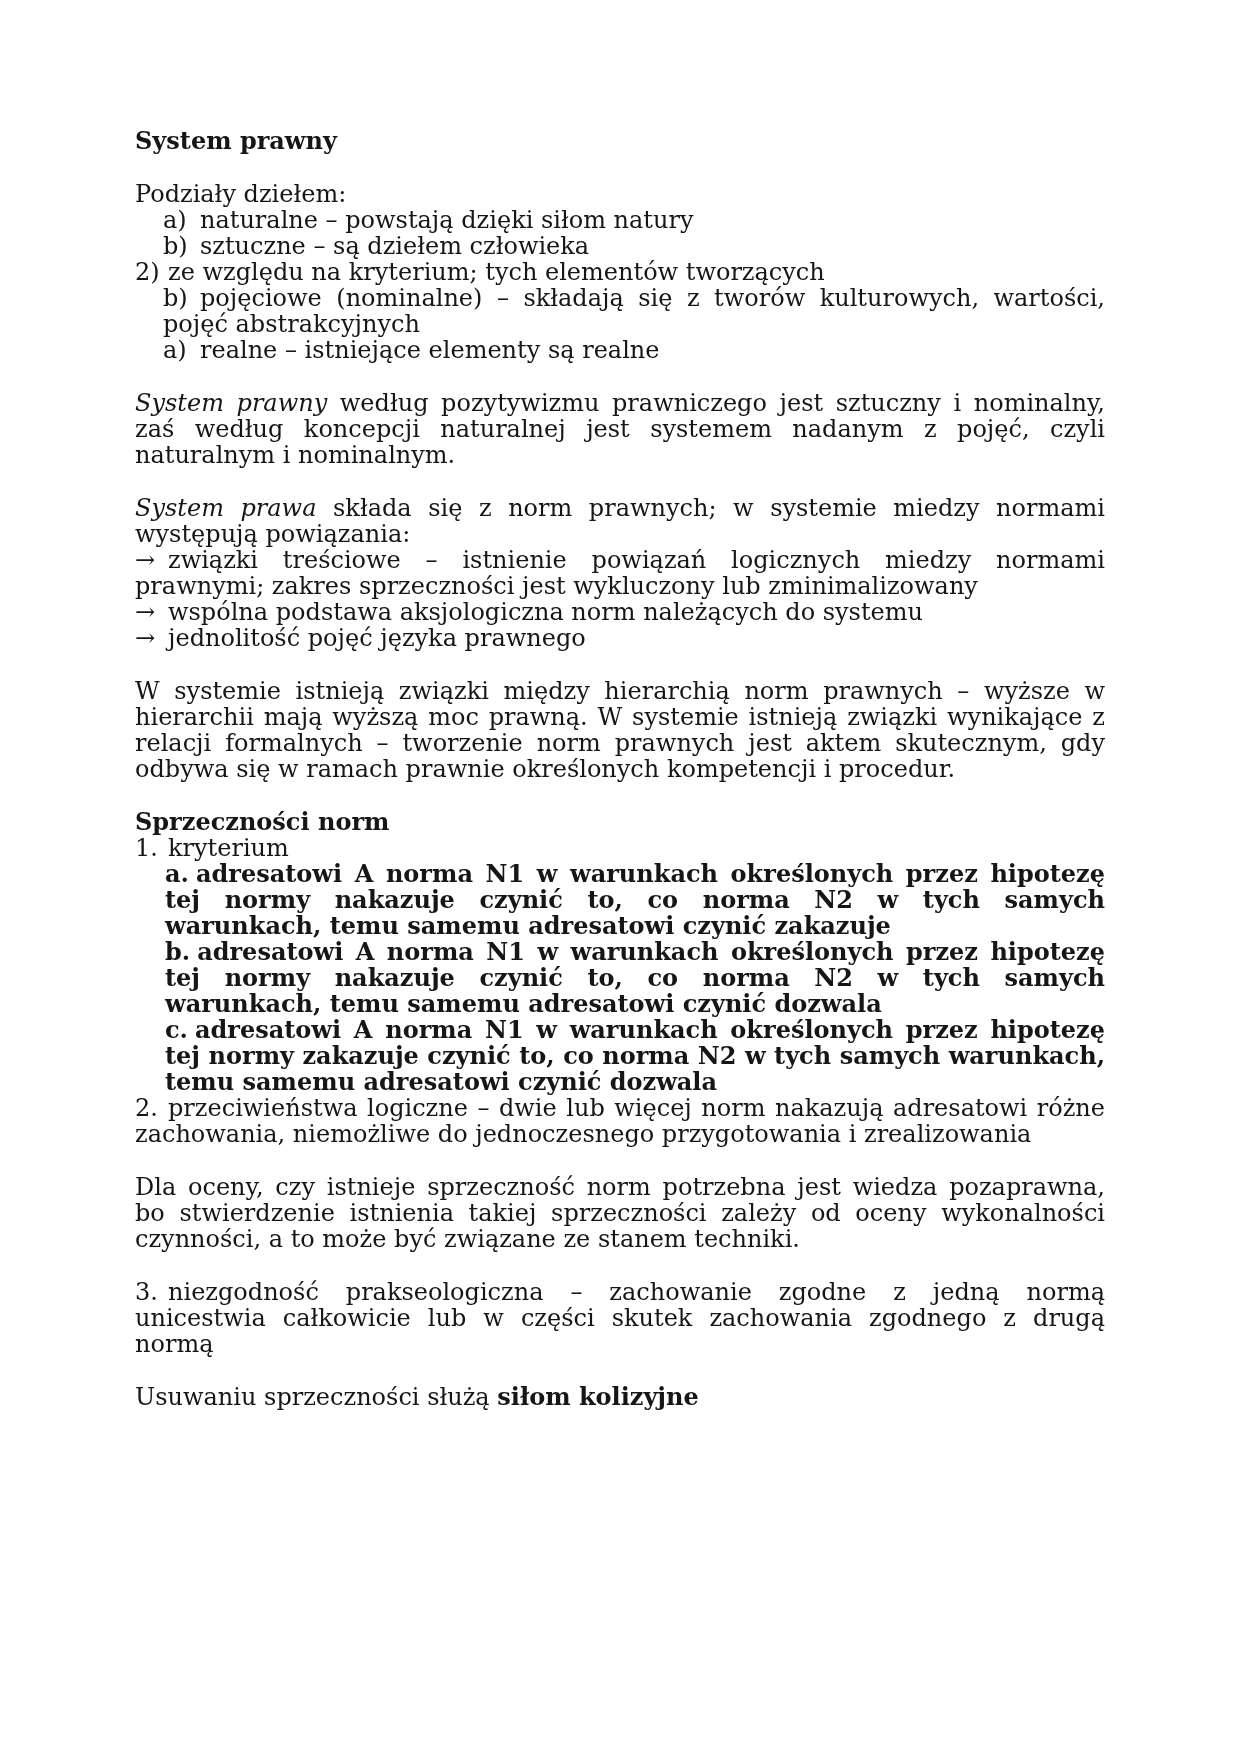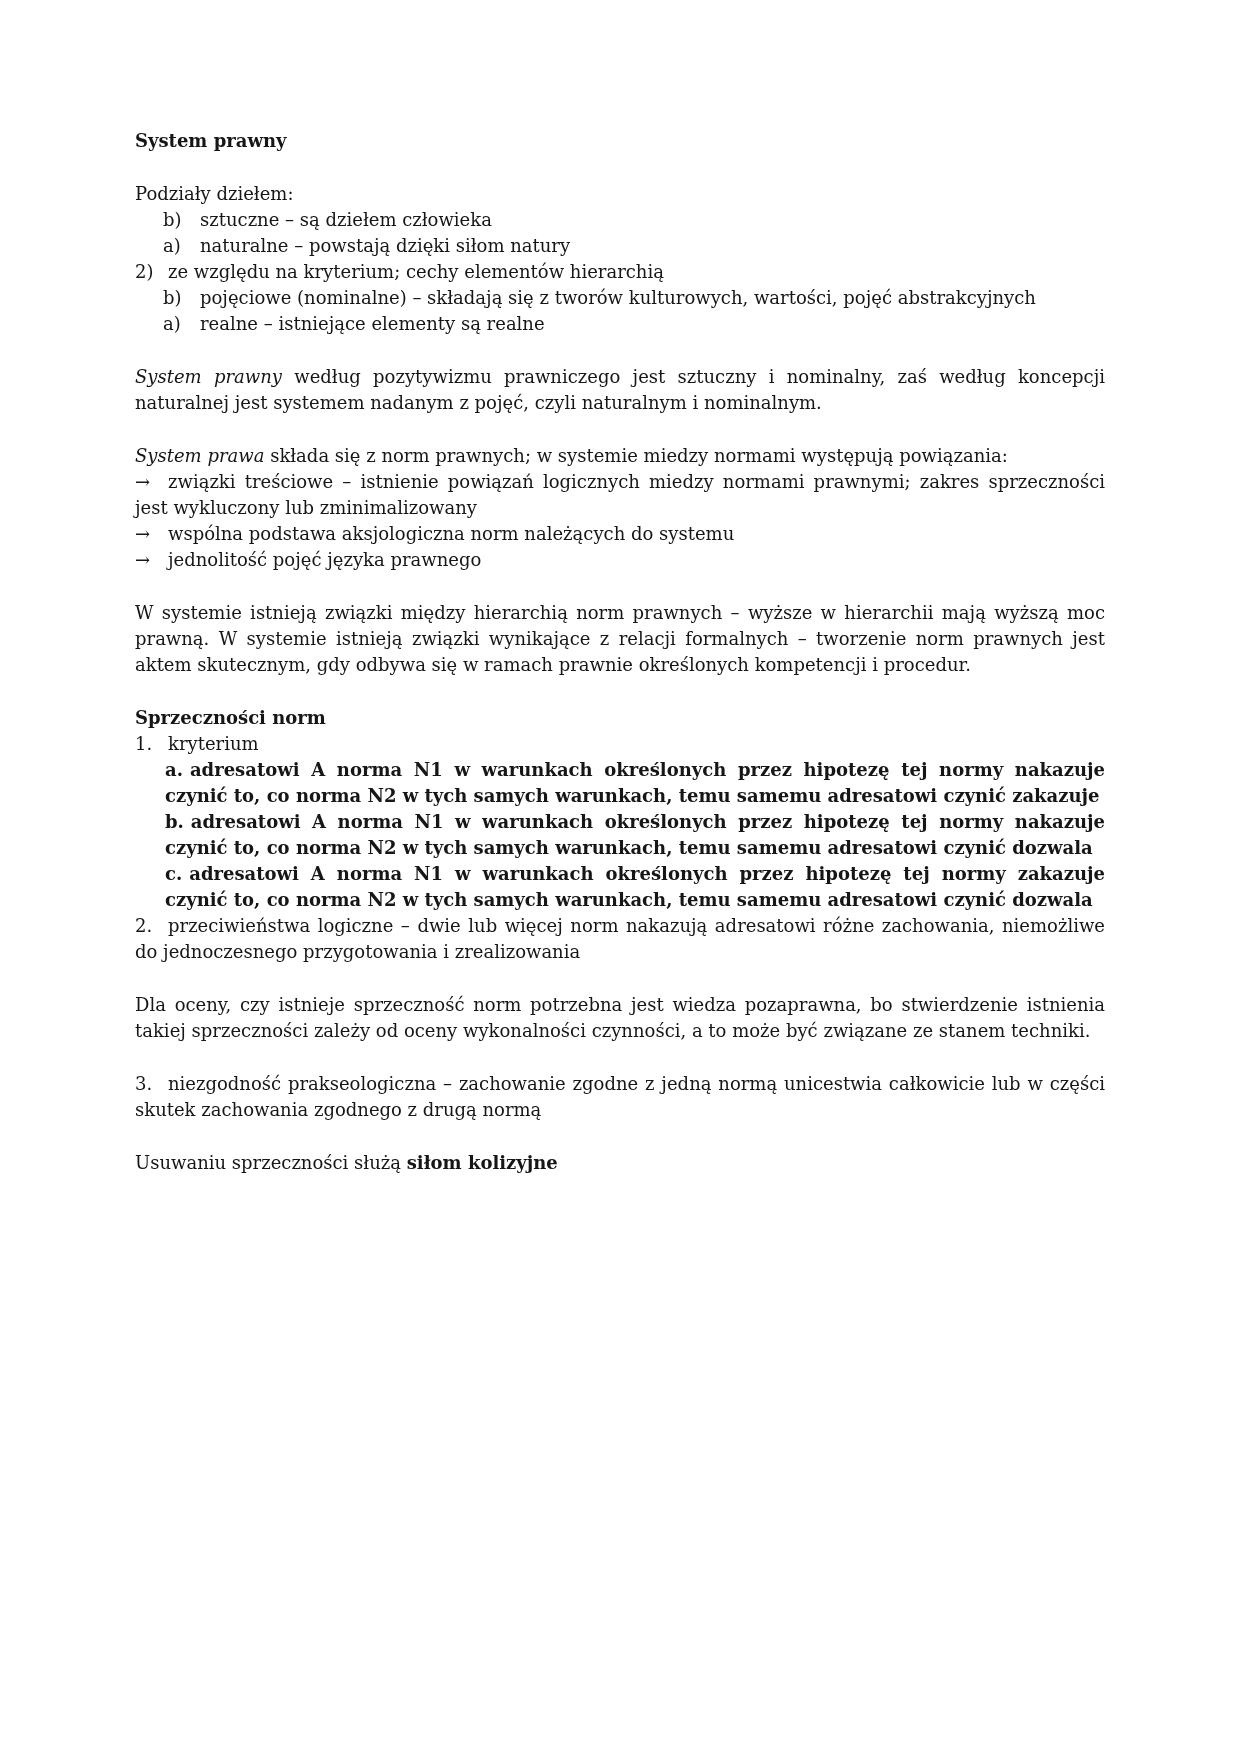--- a/index.html
+++ b/index.html
@@ -4,21 +4,21 @@
 <style>
   * { margin: 0; padding: 0; box-sizing: border-box; }
   html, body { background: #ffffff; }
   .page {
     position: relative;
     width: 1240px;
     height: 1754px;
     background: #ffffff;
     color: #161616;
     font-family: "DejaVu Serif", "Liberation Serif", serif;
-    font-size: 18px;
+    font-size: 24px;
     line-height: 26px;
     overflow: hidden;
   }
   .content {
     padding: 128px 135px 0 135px;
   }
   p, .li { text-align: justify; }
   .sp { margin-top: 27px; }
   .bold { font-weight: 700; }
   .italic { font-style: italic; }
@@ -42,27 +42,27 @@
 
 <div class="page">
   <div class="content">
 
     <p class="heading">System prawny</p>
 
 
     <p class="sp">Podziały dziełem:</p>
 
     <div class="li lvl2">
+      <span class="m">a)</span><span>naturalne – powstają dzięki siłom natury</span>
+    </div>
+    <div class="li lvl2">
       <span class="m">b)</span><span>sztuczne – są dziełem człowieka</span>
     </div>
-    <div class="li lvl2">
-      <span class="m">a)</span><span>naturalne – powstają dzięki siłom natury</span>
-    </div>
     <div class="li">
-      <span class="m">2)</span><span>ze względu na kryterium; cechy elementów hierarchią</span>
+      <span class="m">2)</span><span>ze względu na kryterium; tych elementów tworzących</span>
     </div>
     <div class="li lvl2">
       <span class="m">b)</span><span>pojęciowe (nominalne) – składają się z tworów kulturowych, wartości, pojęć abstrakcyjnych</span>
     </div>
     <div class="li lvl2">
       <span class="m">a)</span><span>realne – istniejące elementy są realne</span>
     </div>
 
     <p class="sp"><span class="italic">System prawny</span><span> według pozytywizmu prawniczego jest sztuczny i nominalny, zaś według koncepcji naturalnej jest systemem nadanym z pojęć, czyli naturalnym i nominalnym.</span></p>
 

